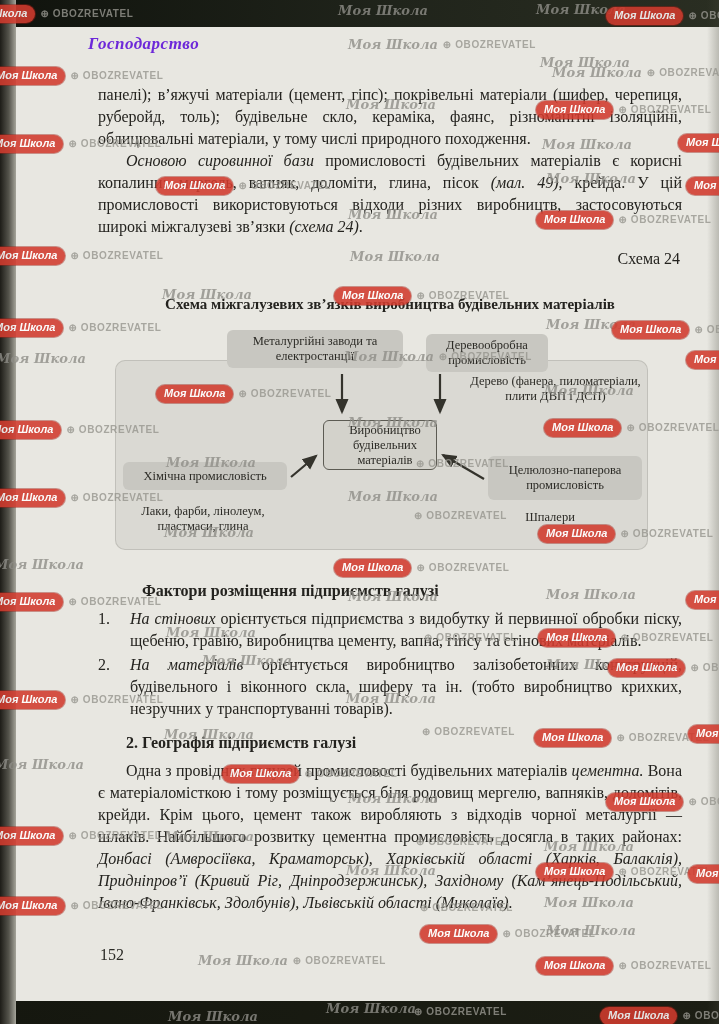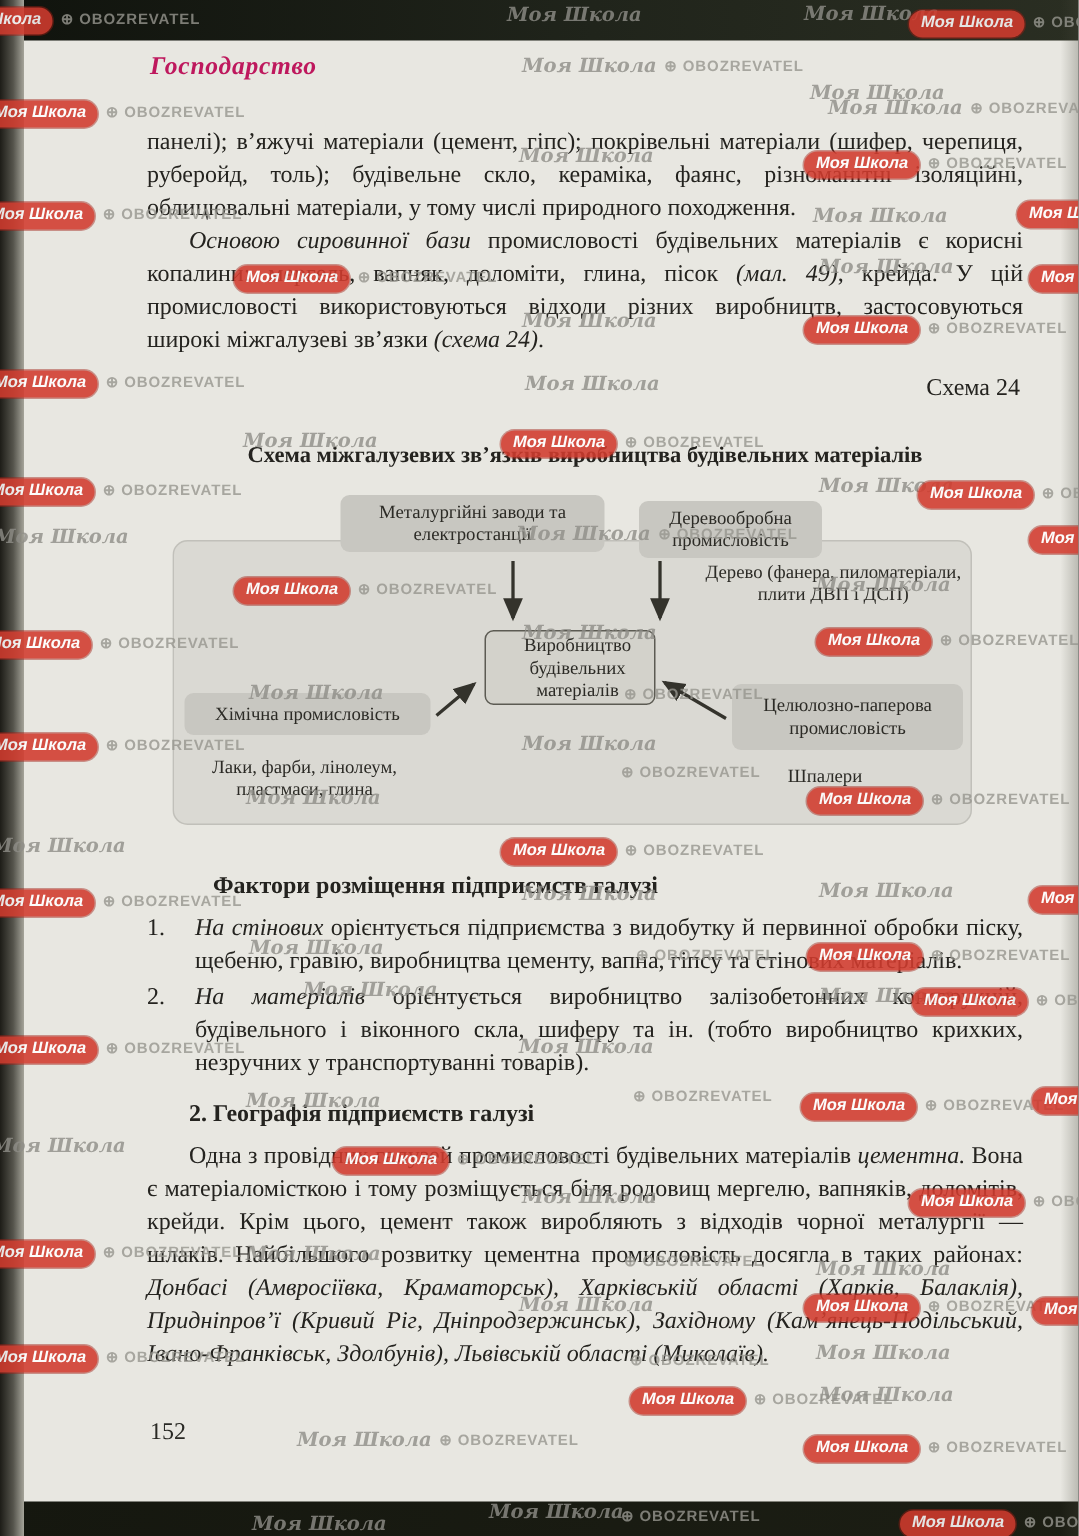--- a/index.html
+++ b/index.html
@@ -11,22 +11,22 @@
   }
   .top-band { position:absolute; left:0; top:0; width:719px; height:27px;
     background:linear-gradient(to right,#10130d,#20241b 55%,#2a2e22); z-index:2; }
   .bottom-band { position:absolute; left:0; top:1001px; width:719px; height:23px;
     background:linear-gradient(to right,#15170f,#1c1e14); z-index:2; }
   .left-strip { position:absolute; left:0; top:0; width:16px; height:1024px;
     background:linear-gradient(to right,#1d1c17,#55544c 55%,#a5a49a); z-index:3; }
   .right-shade { position:absolute; right:0; top:0; width:12px; height:1024px;
     background:linear-gradient(to left, rgba(70,70,58,.28), rgba(70,70,58,0)); z-index:3; }
 
-  .chapter { position:absolute; left:100px; top:34px; z-index:4;
-    font-weight:bold; font-style:italic; font-size:17px; letter-spacing:.5px; color:#be185d; }
+  .chapter { position:absolute; left:88px; top:34px; z-index:4;
+    font-weight:bold; font-style:italic; font-size:17px; letter-spacing:.5px; color:#6d28d9; }
 
   .content { position:absolute; left:98px; top:84px; width:584px; z-index:4;
     font-size:16px; line-height:22px; text-align:justify; }
   .content p { margin:0; }
   .content p.ind { text-indent:28px; }
 
   .schema-label { text-align:right; margin:10px 2px 24px 0; }
 
   .diagram-title { text-align:center; font-weight:bold; font-size:15px; line-height:20px; margin:0 0 16px; }
 

